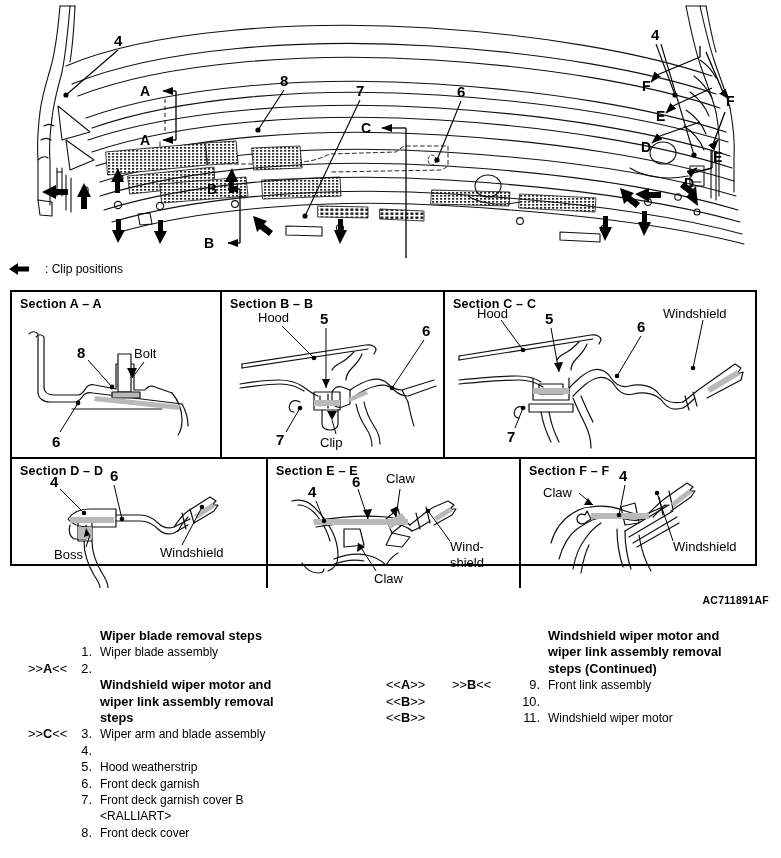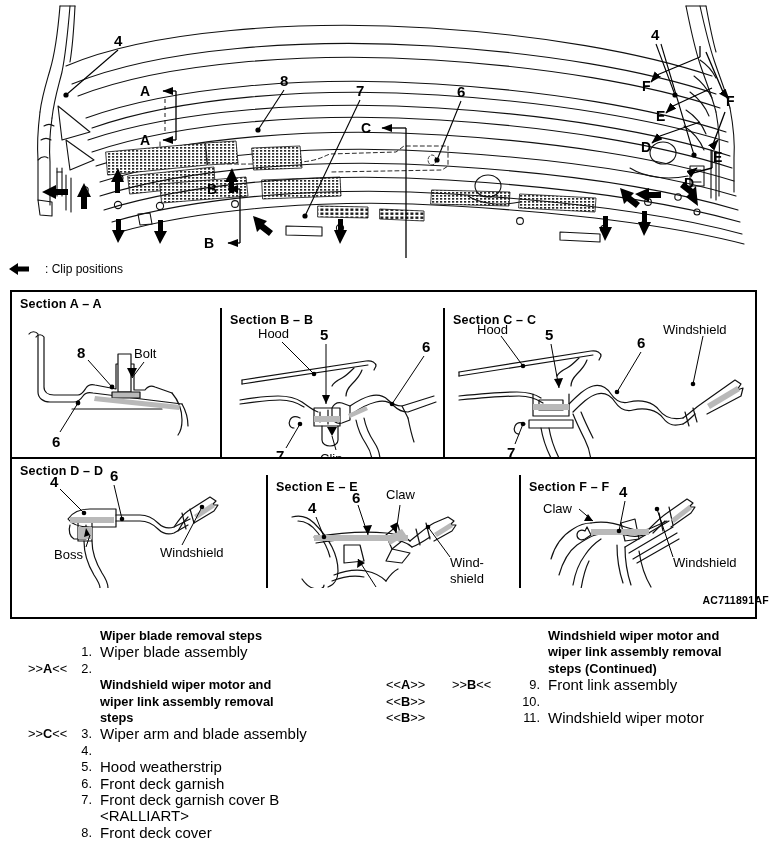--- a/index.html
+++ b/index.html
@@ -25,32 +25,32 @@
     position:absolute;left:8px;top:262px;
     display:flex;align-items:center;gap:15px;
     font-size:12px;
   }
   #clip-legend .legend-arrow{display:block;}
   #clip-legend .legend-text{white-space:nowrap;}
 
   
   #section-grid{
     position:absolute;left:10px;top:290px;
-    width:747px;height:329px;
+    width:747px;height:276px;
     border:2px solid #000;
     box-sizing:border-box;
   }
   .grid-row{display:flex;box-sizing:border-box;}
   .grid-row.row-top{height:165px;}
   .grid-row.row-bottom{height:131px;border-top:2px solid #000;}
   .sec-cell{
     position:relative;box-sizing:border-box;
     overflow:hidden;
   }
-  .sec-cell + .sec-cell{border-left:2px solid #000;margin-top:16px;}
+  .sec-cell + .sec-cell{border-left:2px solid #000;}
   .sec-title{
     position:absolute;left:8px;top:5px;
     font-size:12.5px;font-weight:bold;
     letter-spacing:0.2px;white-space:nowrap;
   }
   .sec-art{position:absolute;left:0;top:0;width:100%;height:100%;}
   .sec-art svg{display:block;}
 
   
   .cell-aa{width:208px;}
@@ -88,21 +88,21 @@
   .mark b{font-weight:bold;}
   .mark2{
     width:66px;flex:0 0 66px;text-align:left;
     font-size:12.8px;white-space:nowrap;
   }
   .num{
     width:30px;flex:0 0 30px;text-align:right;
     padding-right:8px;box-sizing:border-box;
     font-size:12.8px;
   }
-  .txt{flex:1;font-size:15px;}
+  .txt{flex:1;font-size:12px;}
   .grp-head{
     font-weight:bold;font-size:12.8px;line-height:16.4px;
   }
   .rhead{
     font-weight:bold;font-size:12.8px;line-height:16.4px;
   }
 </style>
 </head>
 <body>
 

